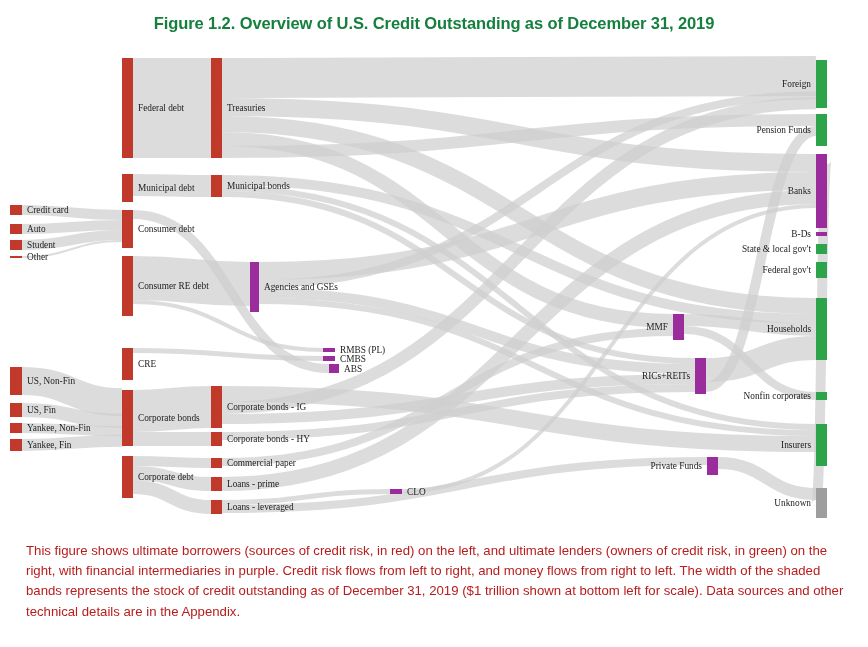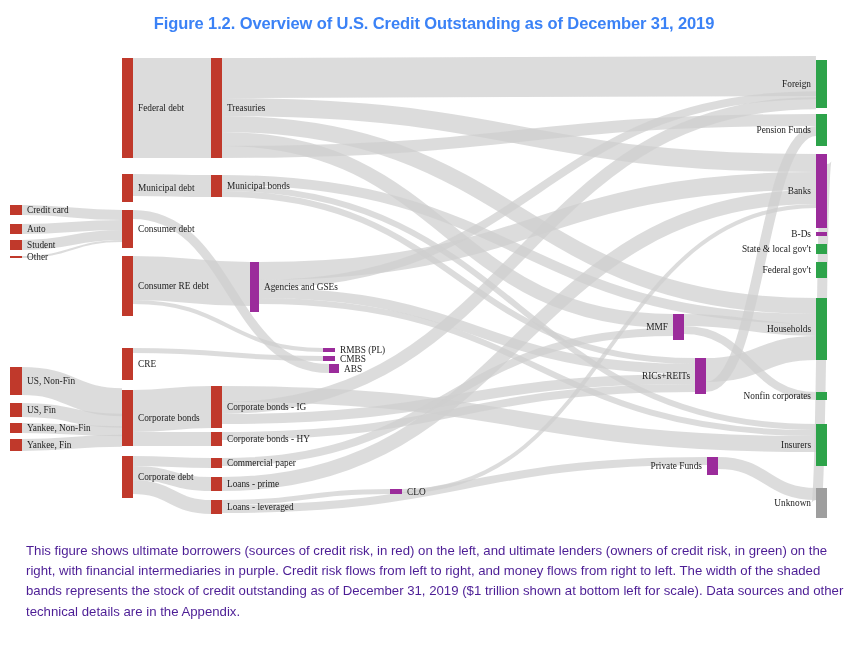--- a/index.html
+++ b/index.html
@@ -11,37 +11,37 @@
     overflow:hidden;
     position:relative;
   }
   #figure-title{
     position:absolute;
     left:0; top:14px; width:868px;
     text-align:center;
     font-family:"Liberation Sans", sans-serif;
     font-weight:bold;
     font-size:16.5px;
-    color:#3b82f6;
+    color:#15803d;
     letter-spacing:-0.1px;
   }
   #sankey-wrap{
     position:absolute;
     left:0; top:42px;
     width:868px; height:490px;
   }
   #sankey-svg{display:block;}
   #caption{
     position:absolute;
     left:26px; top:541px;
     width:818px;
     font-family:"Liberation Sans", sans-serif;
     font-size:13.2px;
     line-height:1.53;
-    color:#4c1d95;
+    color:#b91c1c;
     text-align:left;
   }
   .node-label{
     font-family:"Liberation Serif", serif;
     font-size:9.3px;
     fill:#1c1c1c;
   }
   .node-label.lbl-left{text-anchor:start;}
   .node-label.lbl-right{text-anchor:end;}
   .scale-label{

